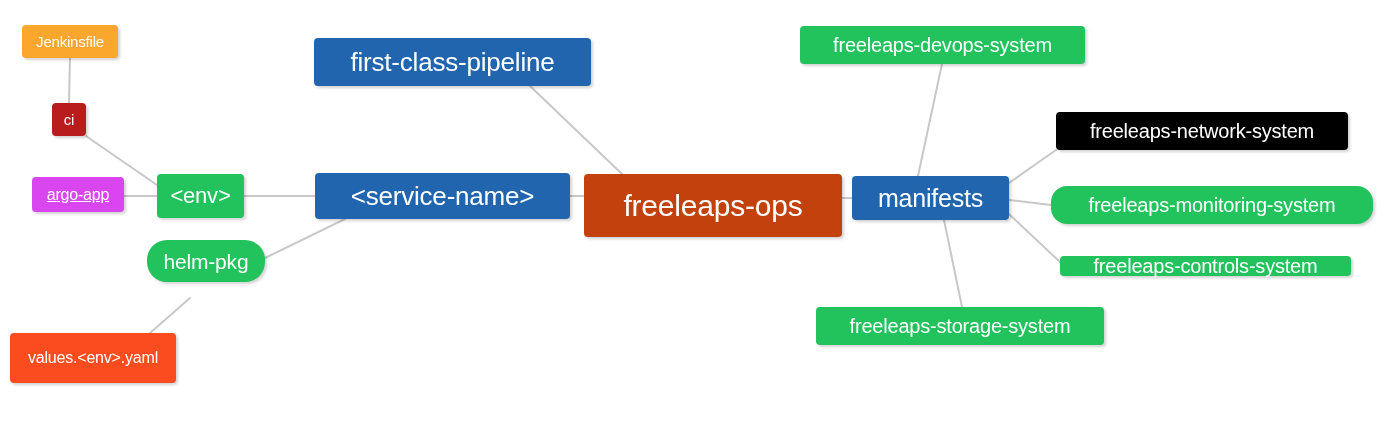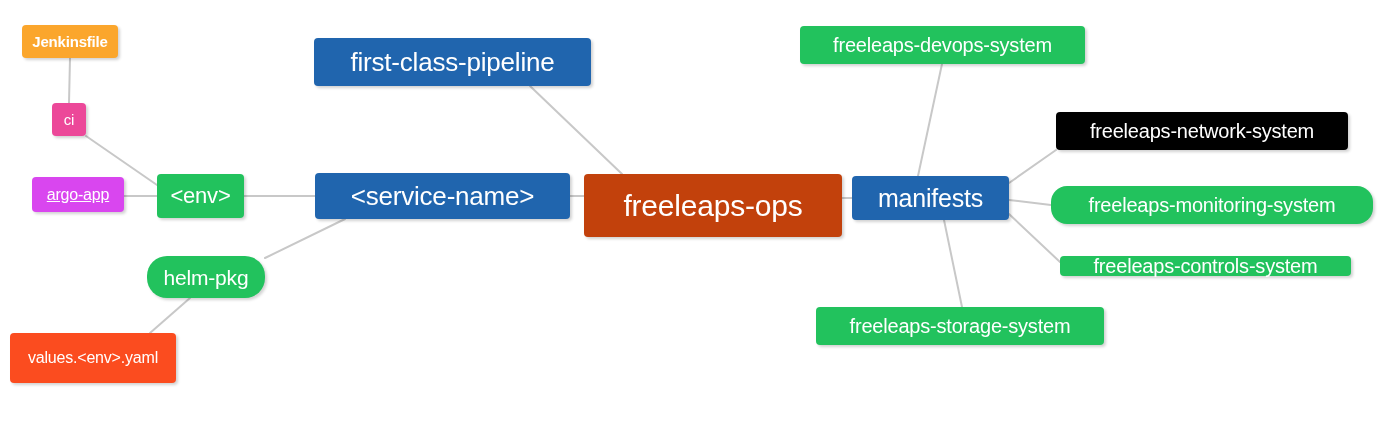--- a/index.html
+++ b/index.html
@@ -55,33 +55,33 @@
       <polyline points="530,86 622,174" fill="none" stroke="#c8c8c8" stroke-width="2" stroke-linecap="round"></polyline>
       <polyline points="570,196 584,196" fill="none" stroke="#c8c8c8" stroke-width="2" stroke-linecap="round"></polyline>
       <polyline points="842,198 852,198" fill="none" stroke="#c8c8c8" stroke-width="2" stroke-linecap="round"></polyline>
       <polyline points="918,176 942,64" fill="none" stroke="#c8c8c8" stroke-width="2" stroke-linecap="round"></polyline>
       <polyline points="1009,183 1056,150" fill="none" stroke="#c8c8c8" stroke-width="2" stroke-linecap="round"></polyline>
       <polyline points="1009,200 1051,205" fill="none" stroke="#c8c8c8" stroke-width="2" stroke-linecap="round"></polyline>
       <polyline points="1009,214 1060,262" fill="none" stroke="#c8c8c8" stroke-width="2" stroke-linecap="round"></polyline>
       <polyline points="944,220 962,307" fill="none" stroke="#c8c8c8" stroke-width="2" stroke-linecap="round"></polyline>
     </svg>
   <div id="nodes">
-      <div class="node" style="left: 22px; top: 25px; width: 96px; height: 33px; background: rgb(251, 166, 44); font-size: 15px; font-weight: bold;">
+      <div class="node" style="left: 22px; top: 25px; width: 96px; height: 33px; background: rgb(251, 166, 44); font-size: 15px;">
         <span class="node-label">Jenkinsfile</span>
       </div>
-      <div class="node" style="left: 52px; top: 103px; width: 34px; height: 33px; background: #ec4899; font-size: 15px;">
+      <div class="node" style="left: 52px; top: 103px; width: 34px; height: 33px; background: #b91c1c; font-size: 15px;">
         <span class="node-label">ci</span>
       </div>
       <div class="node" style="left: 32px; top: 177px; width: 92px; height: 35px; background: #d946ef; font-size: 16px; text-decoration: underline;">
         <span class="node-label">argo-app</span>
       </div>
       <div class="node" style="left: 157px; top: 174px; width: 87px; height: 44px; background: rgb(34, 194, 93); font-size: 22px;">
         <span class="node-label">&lt;env&gt;</span>
       </div>
-      <div class="node" style="left: 147px; top: 256px; width: 118px; height: 42px; background: rgb(34, 194, 93); font-size: 21px; border-radius: 20px;">
+      <div class="node" style="left: 147px; top: 240px; width: 118px; height: 42px; background: rgb(34, 194, 93); font-size: 21px; border-radius: 20px;">
         <span class="node-label">helm-pkg</span>
       </div>
       <div class="node" style="left: 10px; top: 333px; width: 166px; height: 50px; background: rgb(251, 76, 31); font-size: 16px;">
         <span class="node-label">values.&lt;env&gt;.yaml</span>
       </div>
       <div class="node" style="left: 314px; top: 38px; width: 277px; height: 48px; background: rgb(32, 101, 174); font-size: 26px;">
         <span class="node-label">first-class-pipeline</span>
       </div>
       <div class="node" style="left: 315px; top: 173px; width: 255px; height: 46px; background: rgb(32, 101, 174); font-size: 26px;">
         <span class="node-label">&lt;service-name&gt;</span>

